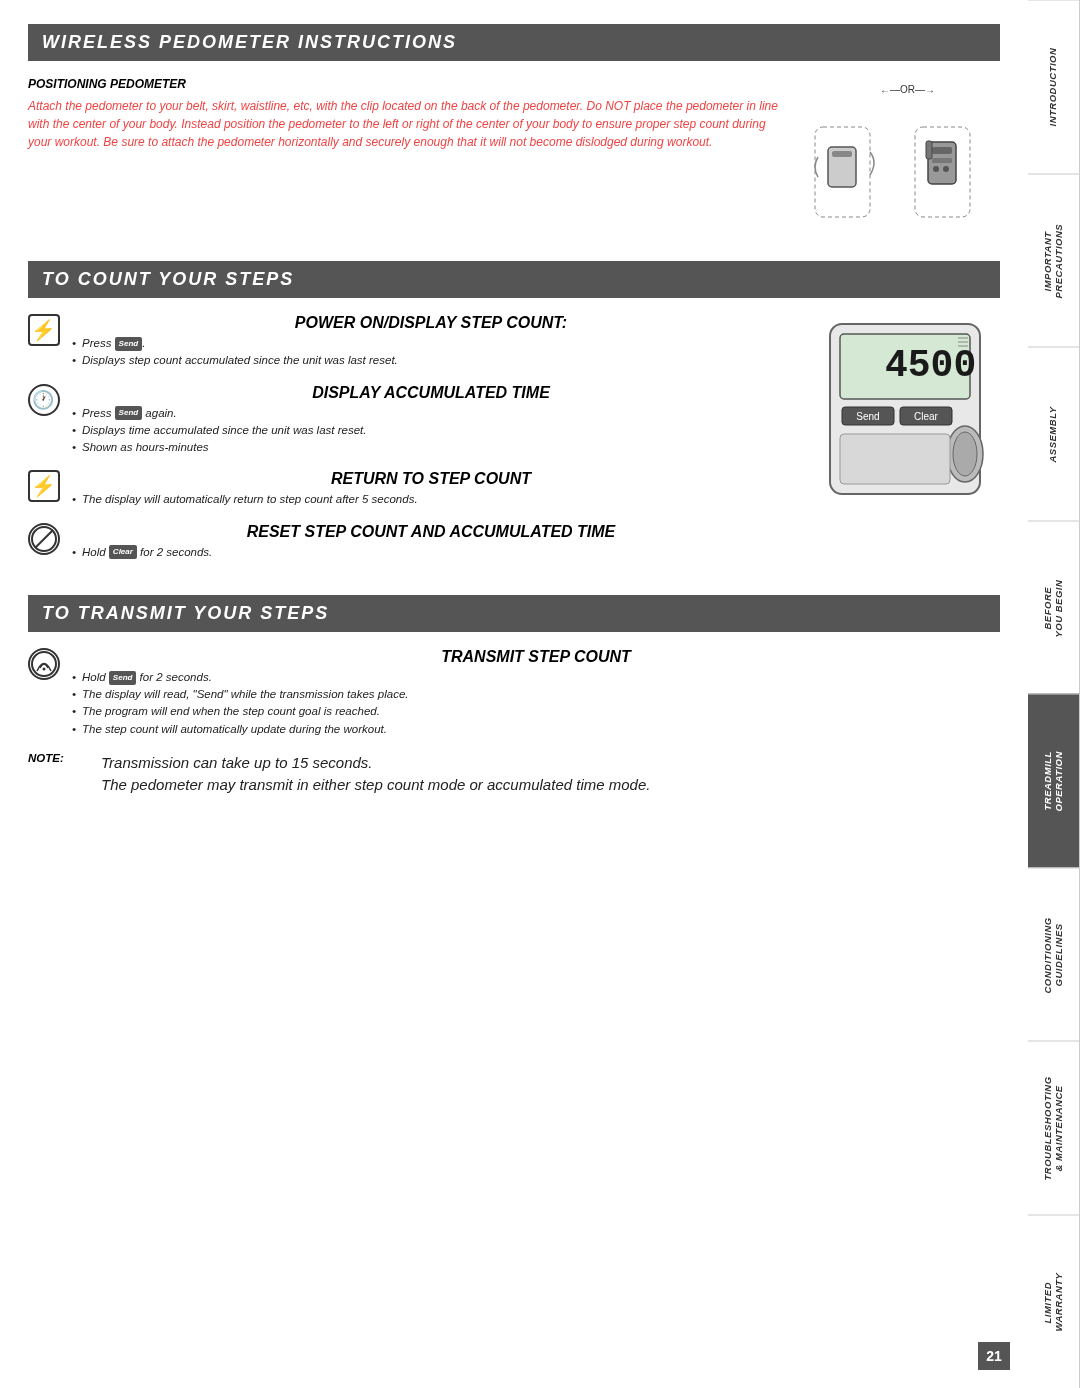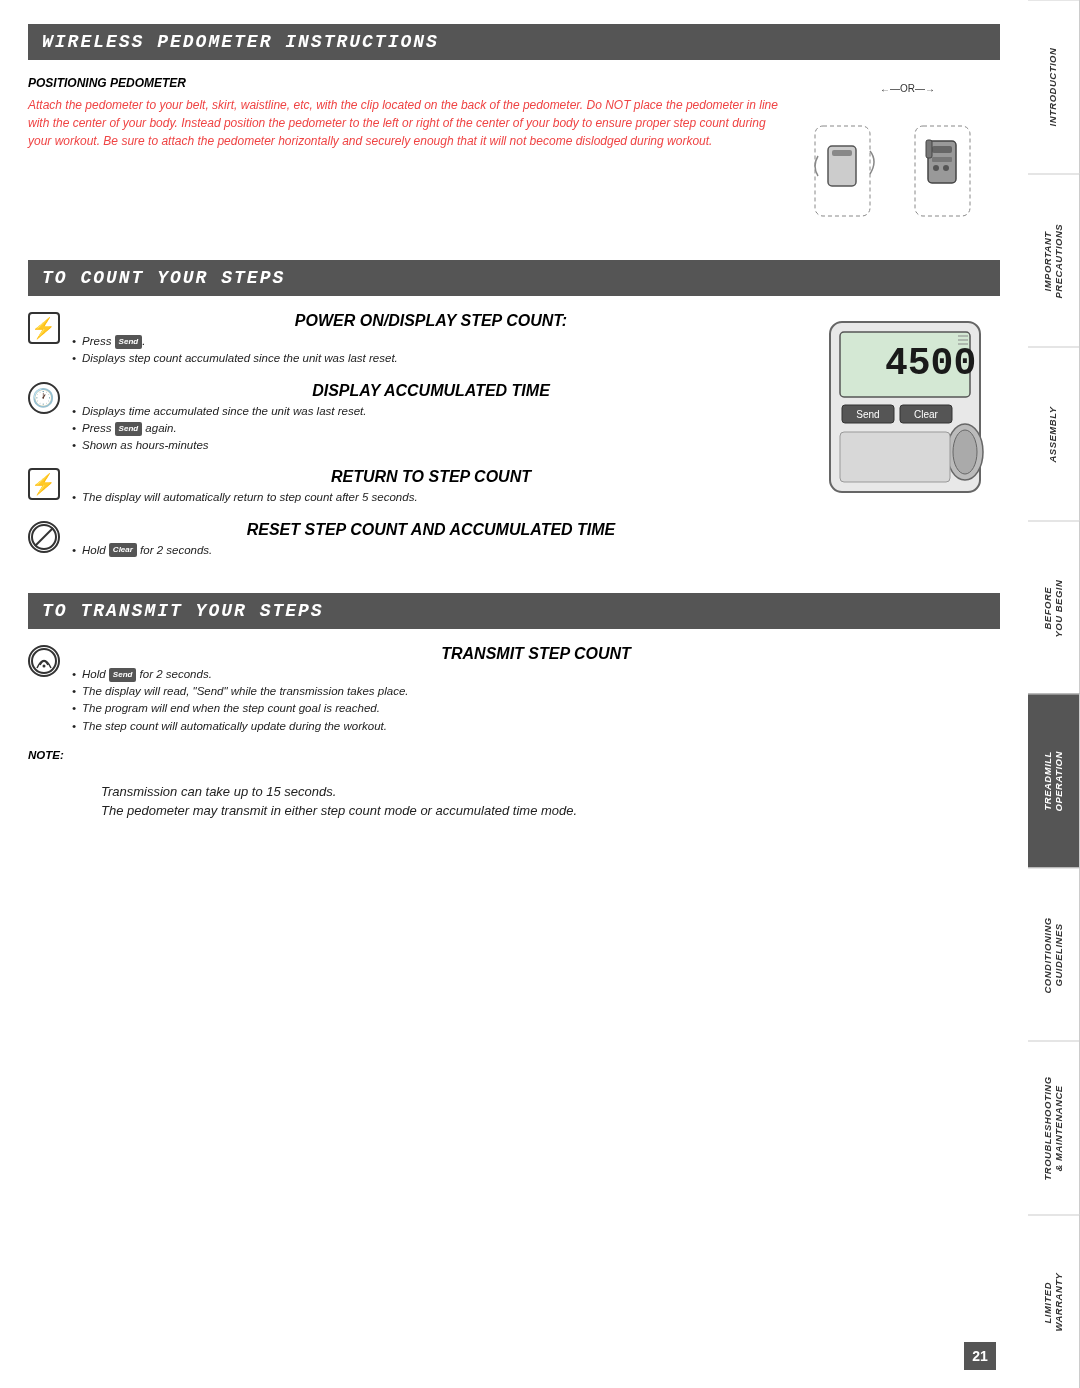--- a/index.html
+++ b/index.html
@@ -64,21 +64,20 @@
       color: #fff;
       padding: 8px 14px;
       margin-bottom: 16px;
     }
     .section-header h2 {
       font-size: 18px;
       font-weight: bold;
       font-style: italic;
       letter-spacing: 2px;
       text-transform: uppercase;
-      font-family: Liberation Mono, monospace;
     }
 
     
     .positioning-section {
       display: flex;
       gap: 20px;
       margin-bottom: 20px;
     }
     .positioning-text {
       flex: 1;
@@ -191,32 +190,31 @@
       align-items: flex-start;
     }
     .note-label {
       font-size: 11.5px;
       font-weight: bold;
       font-style: italic;
       flex-shrink: 0;
       min-width: 48px;
     }
     .note-text {
-      font-size: 13px;
+      font-size: 15px;
       font-style: italic;
       color: #222;
       line-height: 1.5;
-      margin-top: 33px;
     }
 
     
     .page-number {
       position: absolute;
       bottom: 18px;
-      right: 84px;
+      right: 70px;
       background: #555;
       color: #fff;
       width: 32px;
       height: 28px;
       display: flex;
       align-items: center;
       justify-content: center;
       font-size: 14px;
       font-weight: bold;
     }
@@ -284,22 +282,22 @@
               <li>Displays step count accumulated since the unit was last reset.</li>
             </ul>
           </div>
         </div>
 
         <div class="step-item">
           <div class="step-icon circle" style="font-size:18px;">🕐</div>
           <div class="step-content">
             <div class="step-title">DISPLAY ACCUMULATED TIME</div>
             <ul class="step-bullets">
+              <li>Press <span class="inline-badge">Send</span>  again.</li>
               <li>Displays time accumulated since the unit was last reset.</li>
-              <li>Press <span class="inline-badge">Send</span>  again.</li>
               <li>Shown as hours-minutes</li>
             </ul>
           </div>
         </div>
 
         <div class="step-item">
           <div class="step-icon" style="font-size:20px;">⚡</div>
           <div class="step-content">
             <div class="step-title">RETURN TO STEP COUNT</div>
             <ul class="step-bullets">

